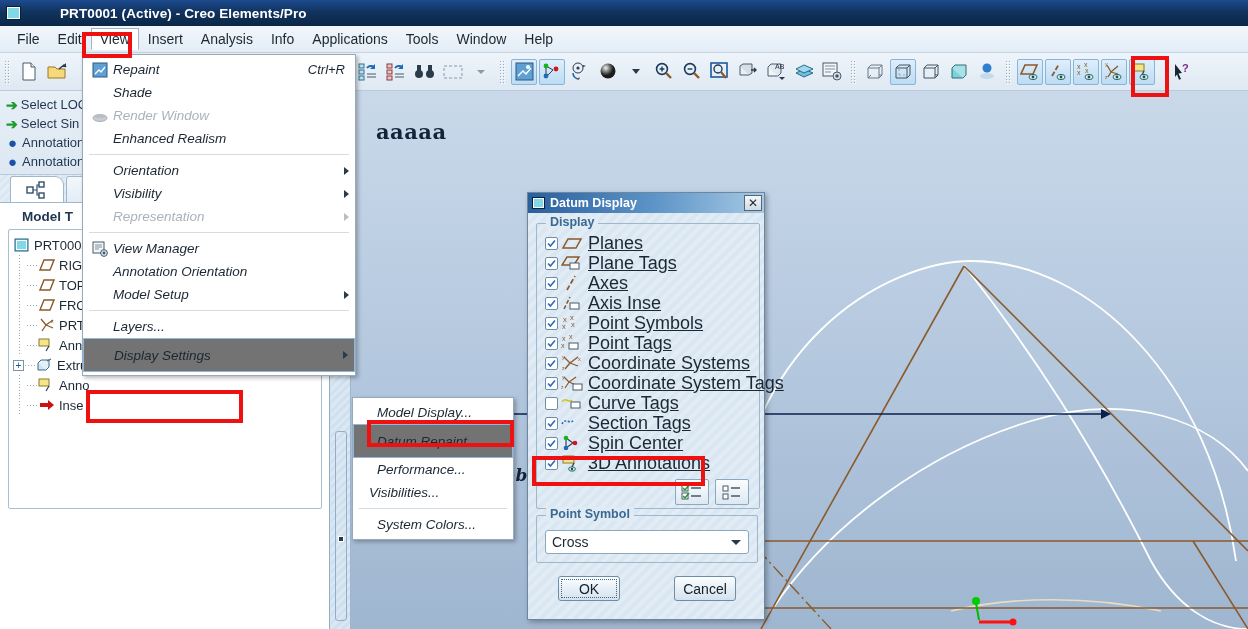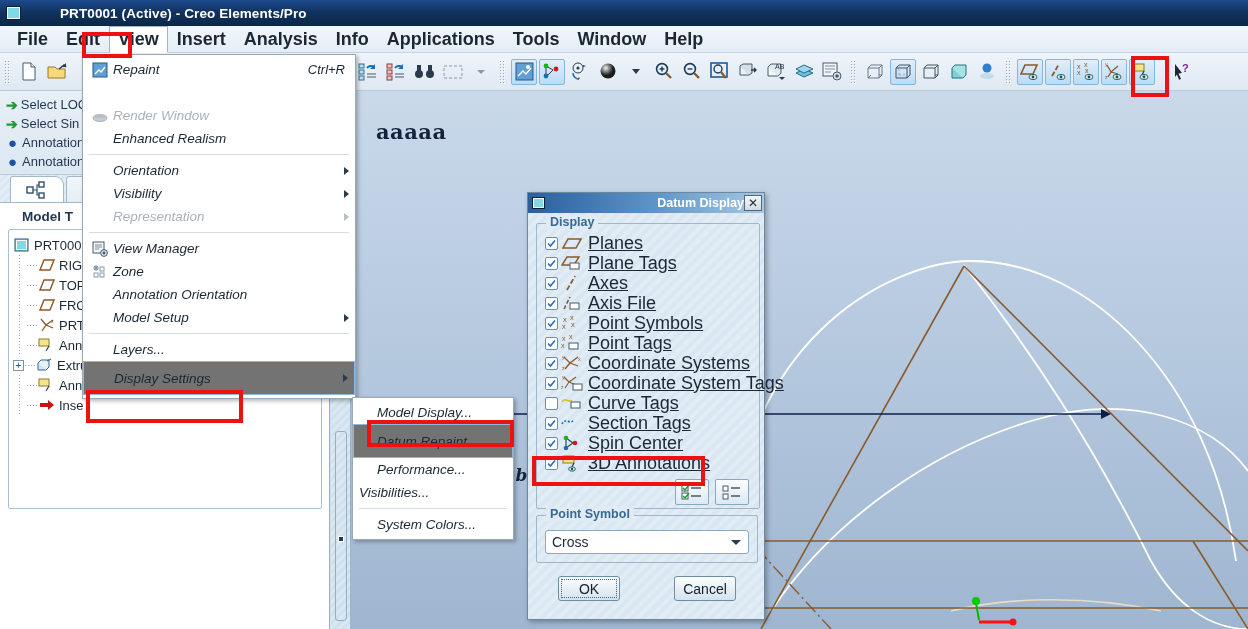--- a/index.html
+++ b/index.html
@@ -36,23 +36,22 @@
   }
 
   
   .menubar {
     position: absolute; left: 0; top: 26px; width: 1248px; height: 27px;
     background: linear-gradient(to bottom,#f1f6fb 0%, #e4edf6 100%);
     border-bottom: 1px solid #c3d4e3;
     display: flex; align-items: center; padding-left: 8px;
   }
   .menubar .mi {
-    padding: 3px 9px; color: #1b2733; font-size: 18px; white-space: nowrap;
+    padding: 3px 9px; color: #1b2733; font-size: 14px; white-space: nowrap;
     cursor: default;
-    font-weight: bold;
   }
   .menubar .mi.active {
     background: #ffffff;
     border: 1px solid #9fb5c9; border-bottom-color: #fff;
     padding: 2px 8px;
   }
 
   
   .toolbar {
     position: absolute; left: 0; top: 53px; width: 1248px; height: 38px;
@@ -211,21 +210,21 @@
   }
   .dlg-title {
     height: 20px; display: flex; align-items: center;
     background: linear-gradient(to right,#2a5f9e 0%, #5f96c8 55%, #a8c9e4 100%);
     padding-left: 4px;
   }
   .dlg-title .dicon {
     width: 13px; height: 12px; background: #7fd9e6; border: 1px solid #0a1f3a;
     box-shadow: inset 0 0 0 1px #fff; margin-right: 5px;
   }
-  .dlg-title .dtxt { color: #fff; font-weight: bold; font-size: 12.5px; flex:1 1 auto;text-align:right;}
+  .dlg-title .dtxt { color: #fff; font-weight: bold; font-size: 12.5px; flex:1 1 auto;}
   .dlg-close {
     width: 18px; height: 16px; margin-right: 2px;
     background: linear-gradient(to bottom,#f4f7fa,#d2dbe3);
     border: 1px solid #54687a;
     display:flex;align-items:center;justify-content:center;
     font-size: 12px; font-weight: bold; color:#1c2832; font-family:"DejaVu Sans", sans-serif;
   }
   .group {
     position: absolute; border: 1px solid #9fb7ca; border-radius: 2px;
   }
@@ -734,20 +733,21 @@
             <rect x="1" y="1" width="14" height="14" fill="#5f9fd4" stroke="#2a5b86"></rect>
             <path d="M3 12l4-4 2 2 4-5" stroke="#fff" stroke-width="1.3" fill="none"></path>
           </svg>
       </span>
       <span class="mlabel">Repaint</span>
       <span class="macc">Ctrl+R</span>
     </div>
 
     <div class="mrow">
       <span class="mi-icon"></span>
+      <span class="mlabel">Shade</span>
     </div>
 
     <div class="mrow dis">
       <span class="mi-icon">
         <svg width="17" height="14" viewBox="0 0 17 14">
             <ellipse cx="8" cy="9" rx="7" ry="3.5" fill="#c9ccd0" stroke="#aab0b6"></ellipse>
             <path d="M3 9a5 4 0 0110 0z" fill="#b9bec4"></path>
           </svg>
       </span>
       <span class="mlabel">Render Window</span>
@@ -786,31 +786,20 @@
             <rect x="1" y="1" width="11" height="11" fill="#f2f6fa" stroke="#4a5a68"></rect>
             <path d="M3 4h7M3 6h7M3 8h4" stroke="#7f8f9e"></path>
             <circle cx="12" cy="12" r="3.4" fill="#d7e3ec" stroke="#4a5a68"></circle>
             <circle cx="12" cy="12" r="1.4" fill="#4a5a68"></circle>
           </svg>
       </span>
       <span class="mlabel">View Manager</span>
     </div>
 
 
-    <div class="mrow">
-      <span class="mi-icon">
-        <svg width="17" height="16" viewBox="0 0 17 16">
-            <path d="M2 2l4 4M6 2L2 6M4 1v6M1 4h6" stroke="#8a9aa8" stroke-width="1.1"></path>
-            <rect x="8" y="3" width="4" height="4" fill="none" stroke="#8a9aa8"></rect>
-            <rect x="8" y="9" width="4" height="4" fill="none" stroke="#8a9aa8"></rect>
-            <rect x="2" y="9" width="4" height="4" fill="none" stroke="#8a9aa8"></rect>
-          </svg>
-      </span>
-      <span class="mlabel">Zone</span>
-    </div>
 
     <div class="mrow">
       <span class="mi-icon"></span>
       <span class="mlabel">Annotation Orientation</span>
     </div>
 
     <div class="mrow">
       <span class="mi-icon"></span>
       <span class="mlabel">Model Setup</span>
       <span class="marrow"></span>
@@ -833,21 +822,21 @@
   <div class="menu" id="submenu">
     <div class="mrow" style="padding-left:22px">
       <span class="mlabel">Model Display...</span>
     </div>
     <div class="mrow hl" style="padding-left:21px">
       <span class="mlabel">Datum Repaint...</span>
     </div>
     <div class="mrow" style="padding-left:22px">
       <span class="mlabel">Performance...</span>
     </div>
-    <div class="mrow" style="padding-left:4px">
+    <div class="mrow" style="padding-left:14px">
       <span class="mlabel">Visibilities...</span>
     </div>
     <div class="msep"></div>
     <div class="mrow" style="padding-left:22px">
       <span class="mlabel">System Colors...</span>
     </div>
   </div>
 
   <div class="dialog">
 
@@ -910,21 +899,21 @@
               <svg class="tick" viewBox="0 0 9 9">
                 <path d="M1 4.5l2.4 2.6L8 1.4" fill="none" stroke="#2b6bbf" stroke-width="1.6"></path>
               </svg>
             </span>
           <span class="chkicon">
             <svg width="24" height="15" viewBox="0 0 24 15">
                 <path d="M3 13L9 1" stroke="#8a5a2b" stroke-width="1.6" stroke-dasharray="4 2"></path>
                 <rect x="9" y="7" width="9" height="6" fill="#fff" stroke="#4a5a68"></rect>
               </svg>
           </span>
-          <span class="chklbl">Axis File</span>
+          <span class="chklbl">Axis Inse</span>
         </div>
 
         <div class="chkrow">
           <span class="chk">
               <svg class="tick" viewBox="0 0 9 9">
                 <path d="M1 4.5l2.4 2.6L8 1.4" fill="none" stroke="#2b6bbf" stroke-width="1.6"></path>
               </svg>
             </span>
           <span class="chkicon">
             <svg width="24" height="16" viewBox="0 0 24 16">

